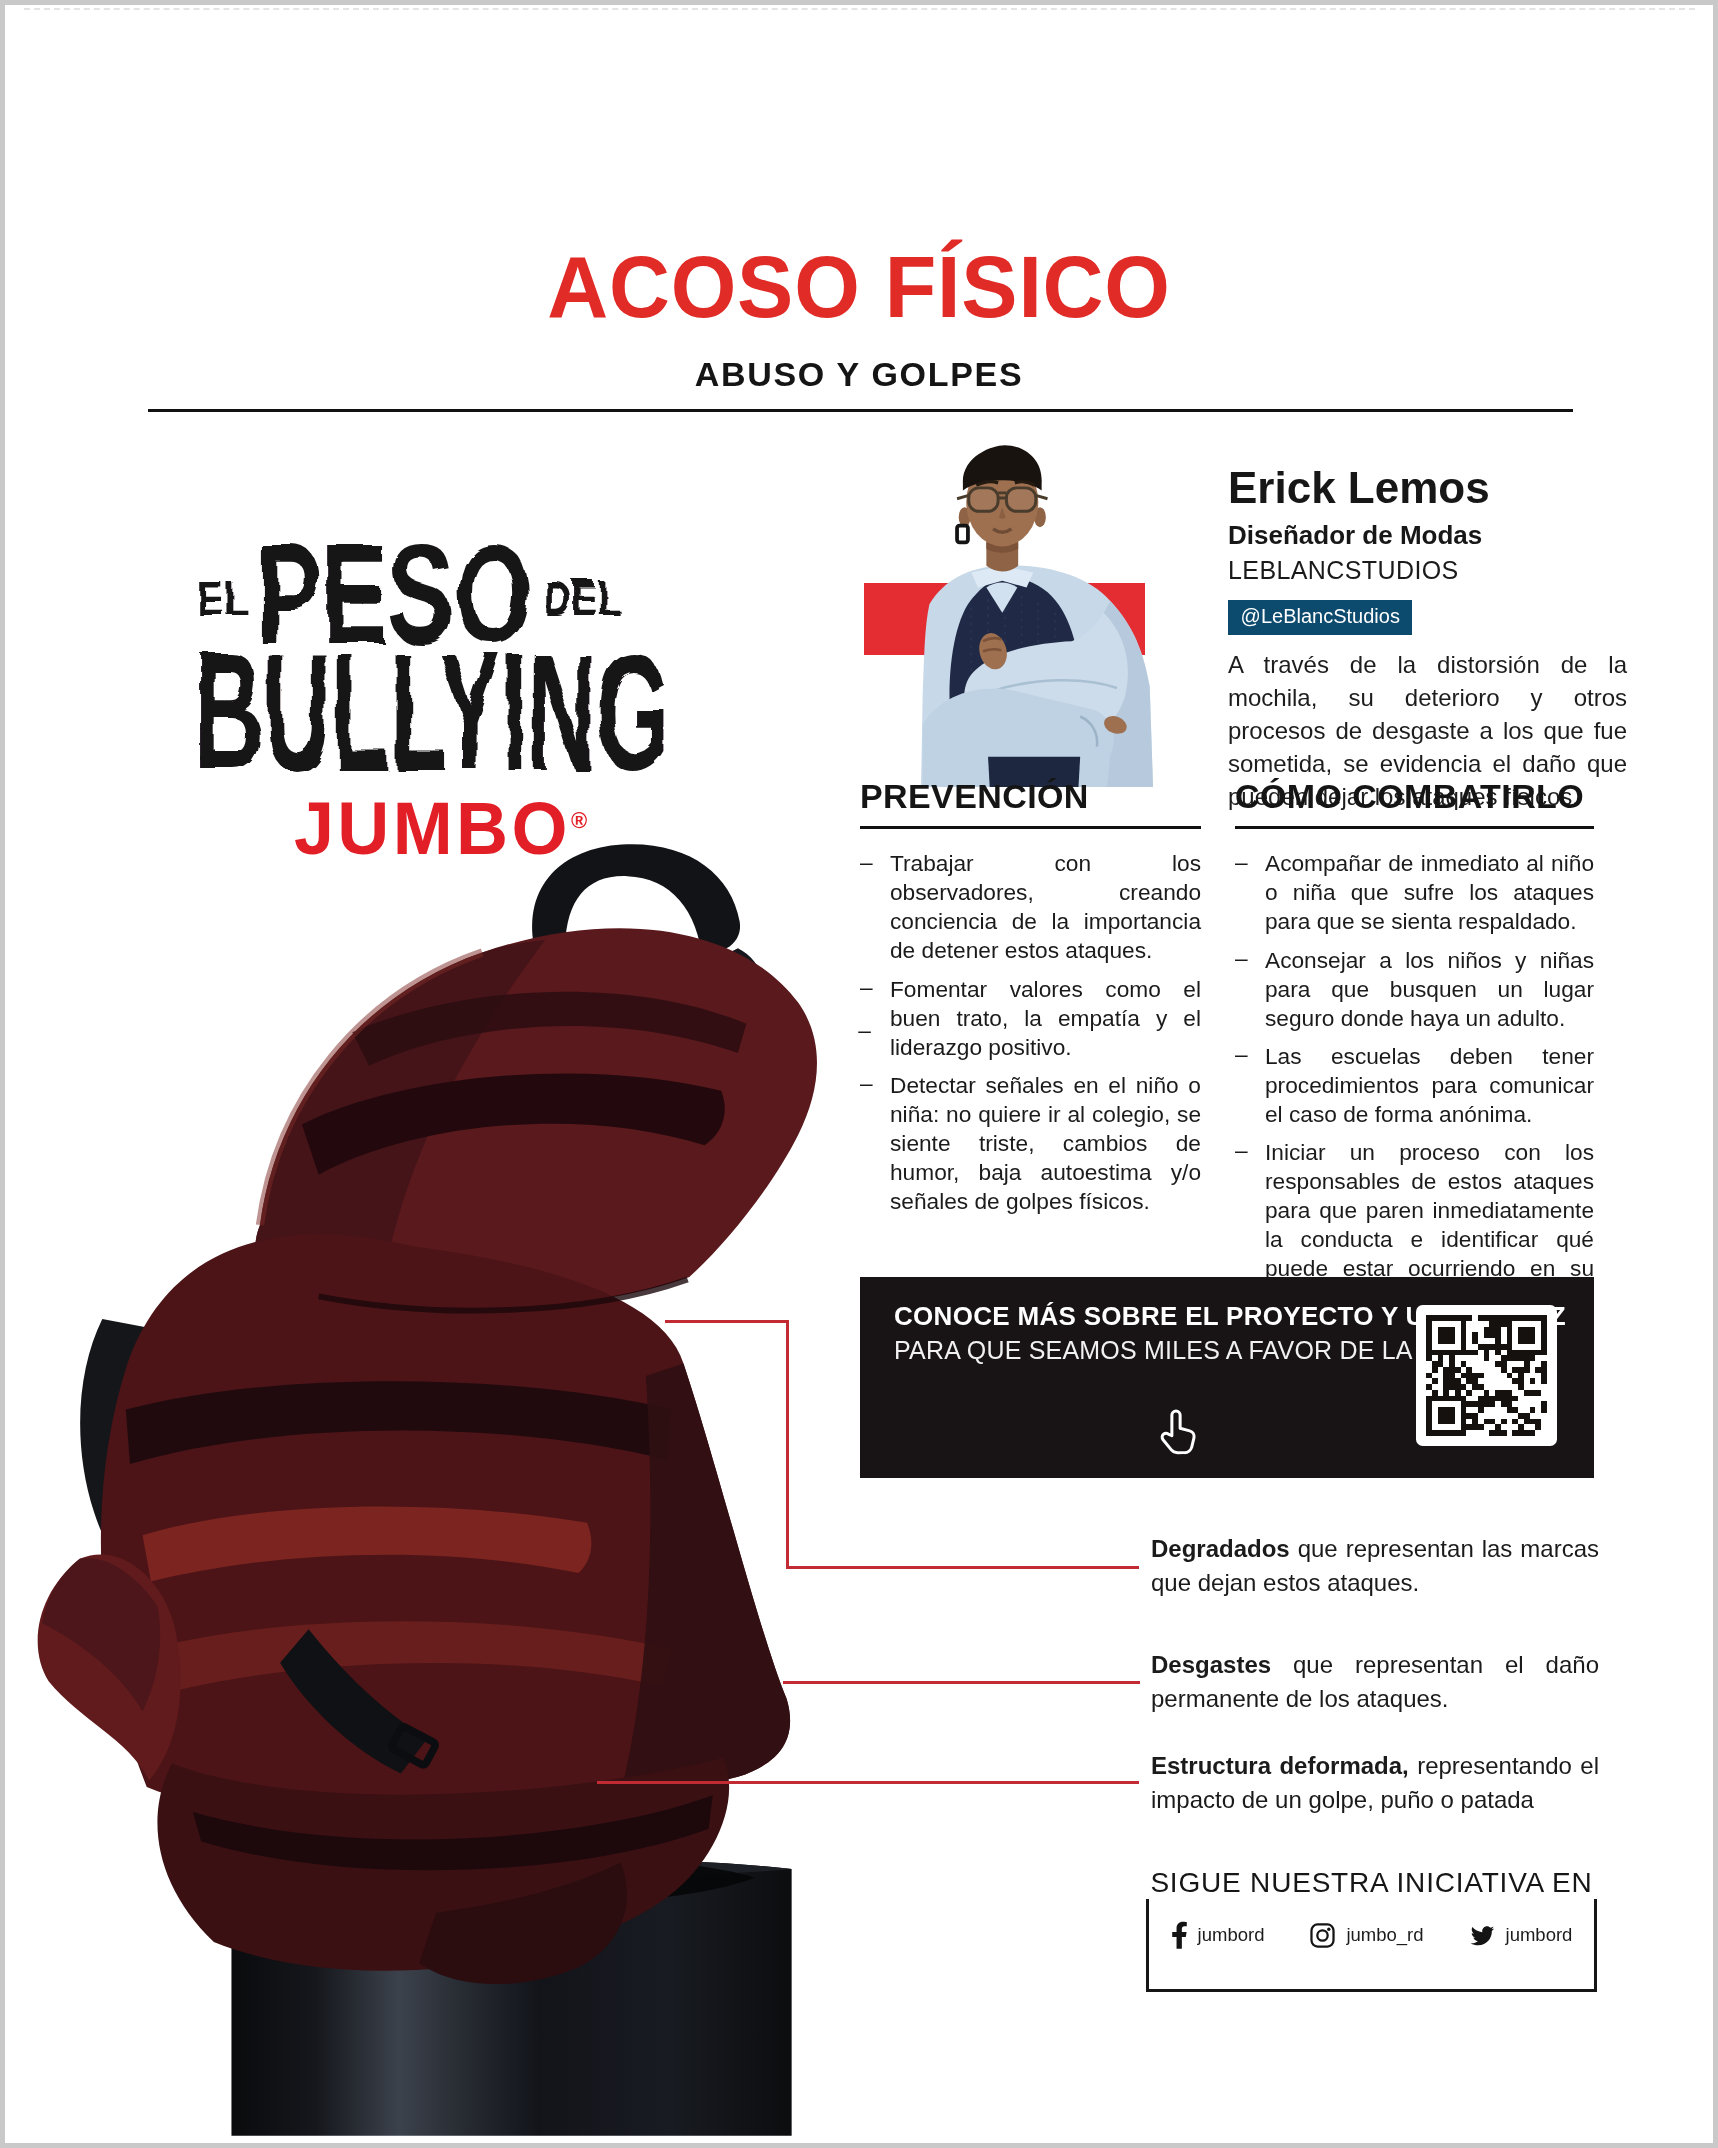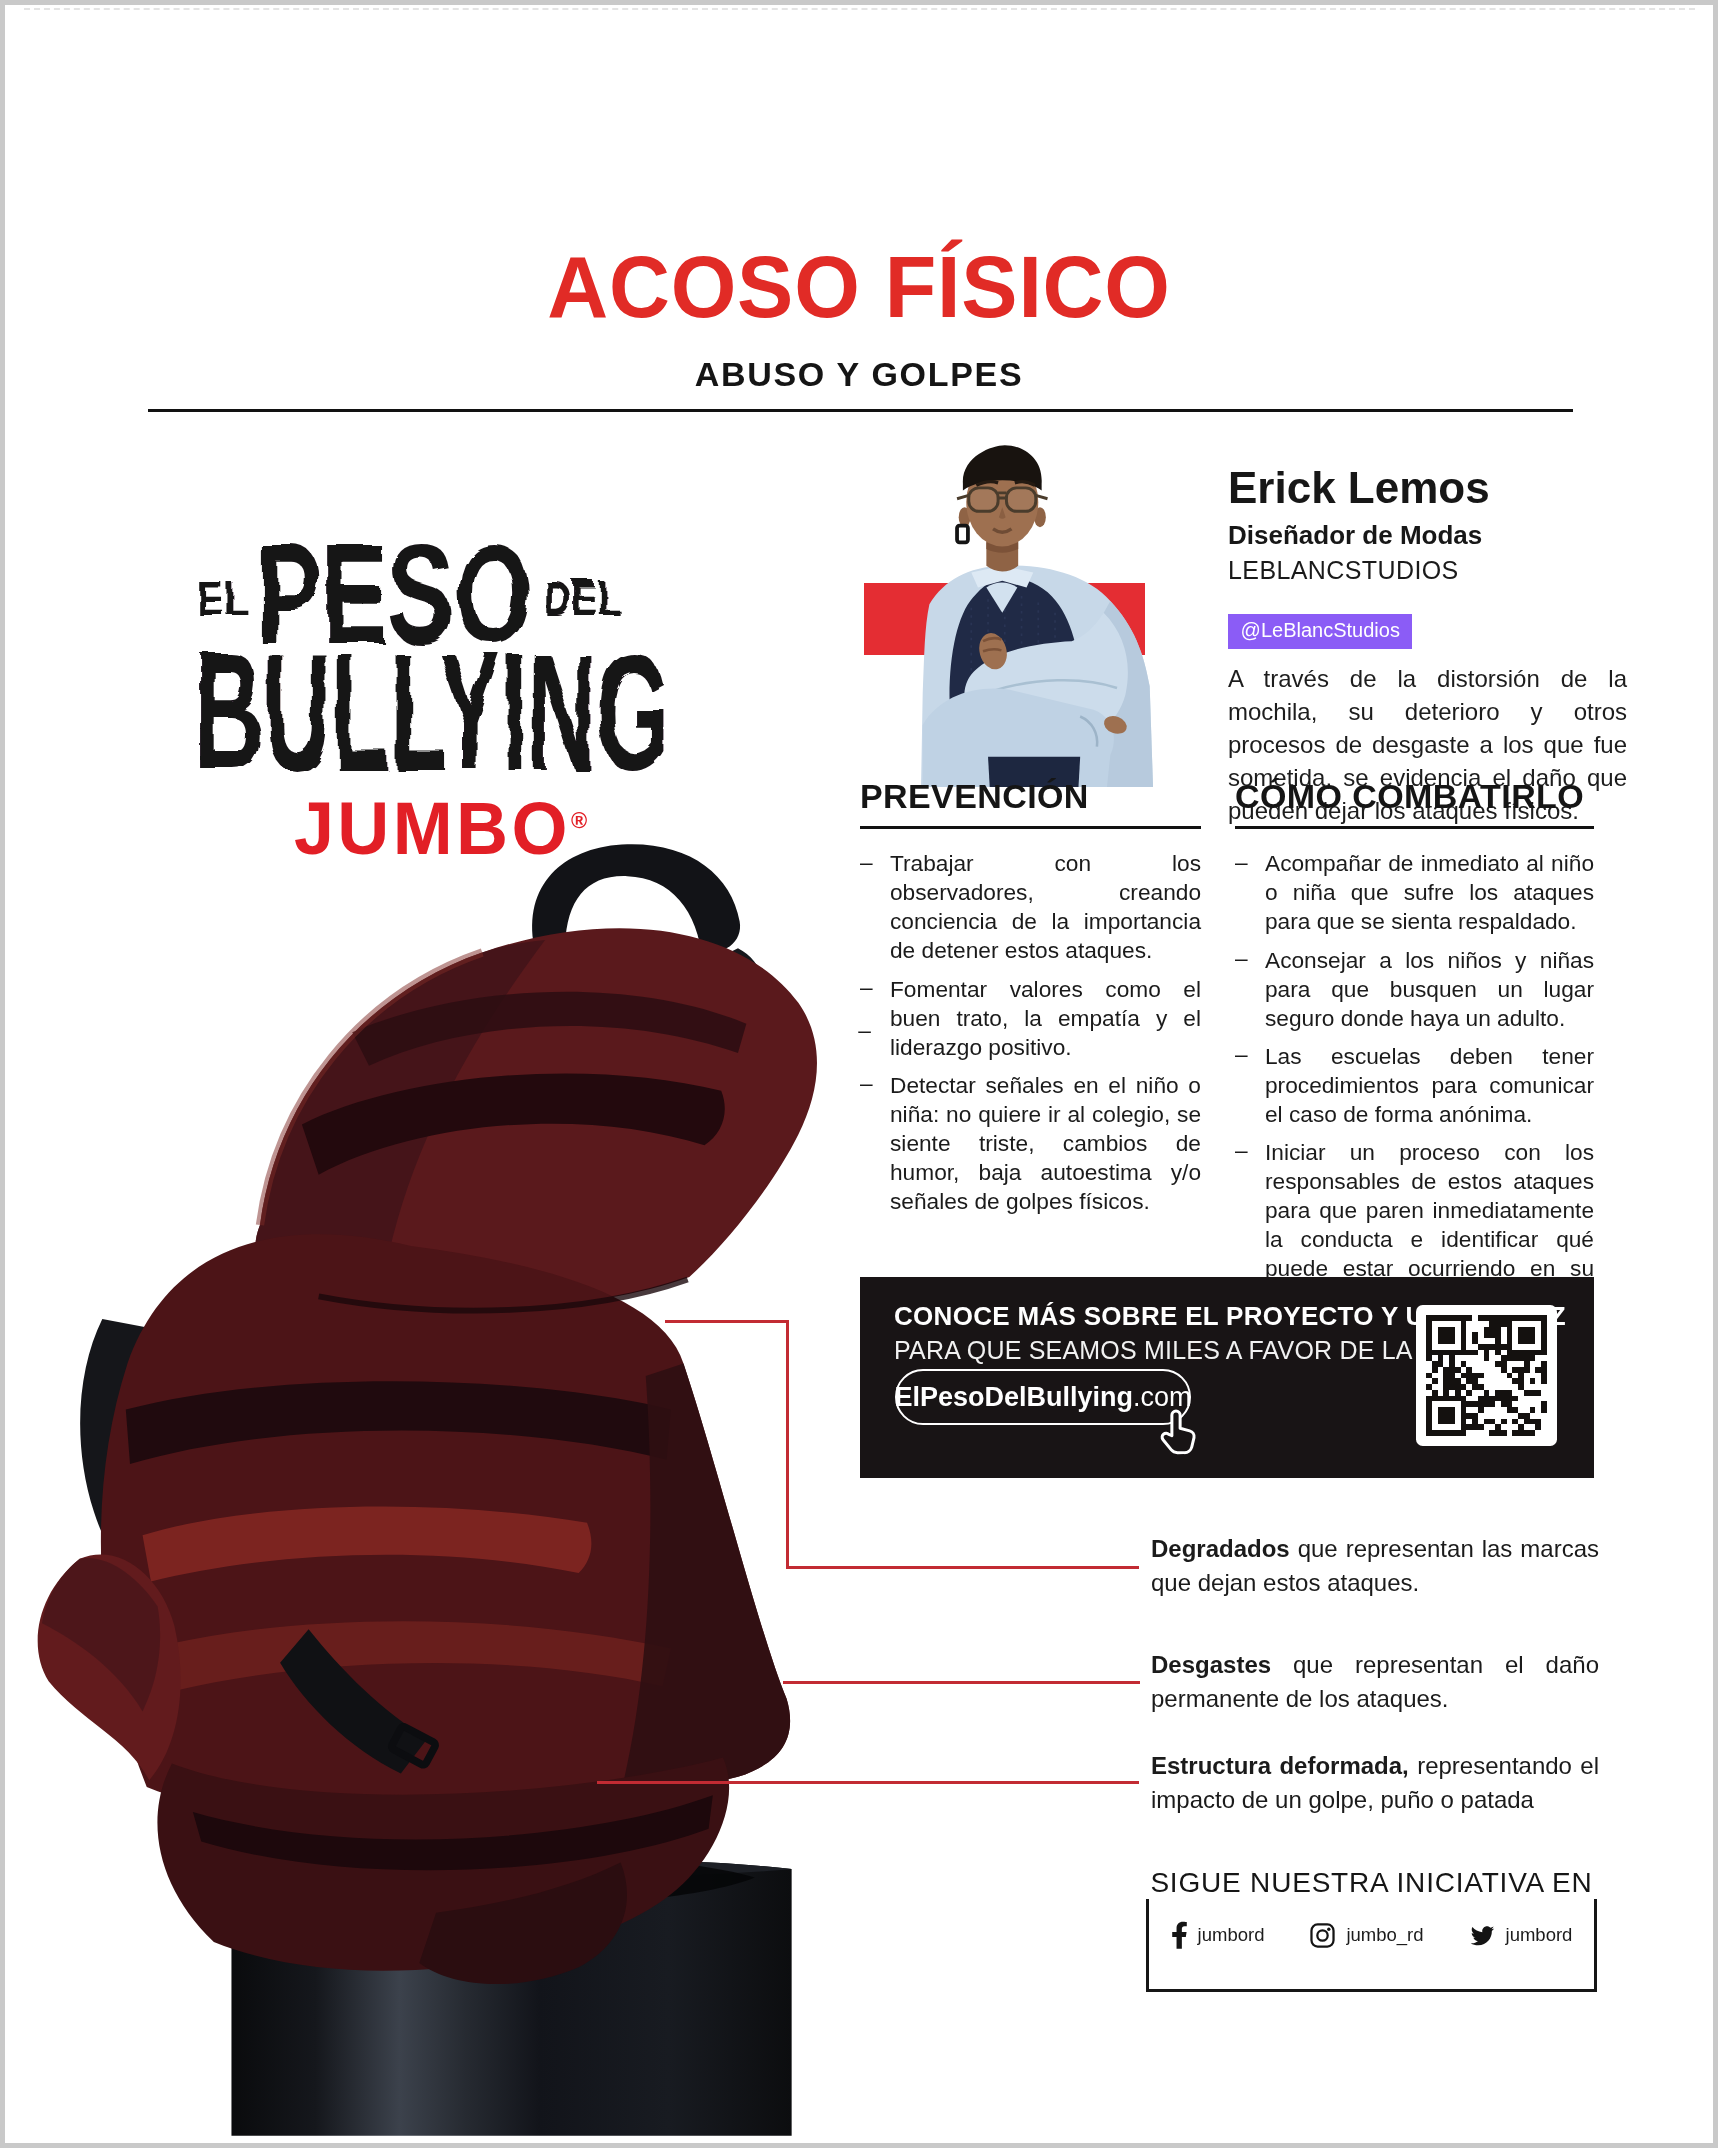--- a/index.html
+++ b/index.html
@@ -22,21 +22,21 @@
          font-size:72px;font-weight:700;letter-spacing:3.4px;color:#e21f26;transform:scaleY(1.04);}
   .jumbo sup{font-size:22px;vertical-align:super;letter-spacing:0;}
 
   
   .redbar{position:absolute;left:864px;top:583px;width:281px;height:72px;background:#e42d33;}
   .person-svg{position:absolute;left:916px;top:440px;width:263px;height:347px;}
   .profile{position:absolute;left:1228px;top:463px;width:399px;}
   .profile .name{font-size:44px;font-weight:700;color:#171717;line-height:49px;}
   .profile .role{font-size:26px;font-weight:700;margin-top:8.4px;color:#171717;}
   .profile .studio{font-size:25px;margin-top:5px;color:#1a1a1a;letter-spacing:0.4px;}
-  .badge{display:inline-block;margin-top:29px;background:#8b5cf6;color:#fff;
+  .badge{display:inline-block;margin-top:15px;background:#0c4a6e;color:#fff;
          font-size:20px;padding:5px 12.6px 6.7px;}
   .bio{margin-top:13.4px;font-size:24px;line-height:33px;text-align:justify;color:#1d1d1d;}
 
   
   .col{position:absolute;top:777px;}
   .col.prev{left:860px;width:341px;}
   .col.comb{left:1235px;width:359px;}
   .col h2{margin:0;font-size:34px;font-weight:700;letter-spacing:0.4px;color:#151515;}
   .col .rule{margin-top:10px;height:3.4px;background:#111;}
   .list{margin-top:20px;}
@@ -241,23 +241,20 @@
     <path d="M230,1180 C420,1235 700,1215 850,1160 L845,1200 C700,1255 420,1270 240,1215 Z" fill="#1d080c"></path>
     <path d="M520,1300 C600,1290 680,1270 740,1240 C760,1290 740,1340 690,1365 C620,1395 540,1390 500,1360 Z" fill="#2b0d10"></path>
 
     <path d="M368,962 C408,1012 458,1062 510,1092 L478,1134 C416,1104 364,1052 334,1002 Z" fill="#101114"></path>
     <rect x="470" y="1086" width="46" height="30" rx="4" fill="none" stroke="#0c0d10" stroke-width="9" transform="rotate(28 493 1101)"></rect>
   </svg>
 
   <div class="cta">
     <div class="l1">CONOCE MÁS SOBRE EL PROYECTO Y UNE TU VOZ</div>
     <div class="l2">PARA QUE SEAMOS MILES A FAVOR DE LA EMPATÍA.</div>
-    <div class="pill">
-      <span><b>ElPesoDelBullying</b><span>.com</span></span>
-    </div>
     <svg class="hand" viewBox="0 0 24 28">
       <path d="M9 16 L9 5 a2.2 2.2 0 0 1 4.4 0 L13.4 12 L18.5 13.4 A3.2 3.2 0 0 1 20.8 17 L19.6 22 A4 4 0 0 1 15.7 25 H12 A4.4 4.4 0 0 1 8.6 23.4 L4.2 18 A2.1 2.1 0 0 1 7.4 15.3 L9 16 Z" fill="#181415" stroke="#ffffff" stroke-width="1.6" stroke-linejoin="round"></path>
     </svg>
     <div class="qr">
         <div id="qr-grid" style="display: grid; grid-template: repeat(21, 1fr) / repeat(21, 1fr);">
           <div style="background: rgb(20, 17, 15);"></div>
           <div style="background: rgb(20, 17, 15);"></div>
           <div style="background: rgb(20, 17, 15);"></div>
           <div style="background: rgb(20, 17, 15);"></div>
           <div style="background: rgb(20, 17, 15);"></div>

